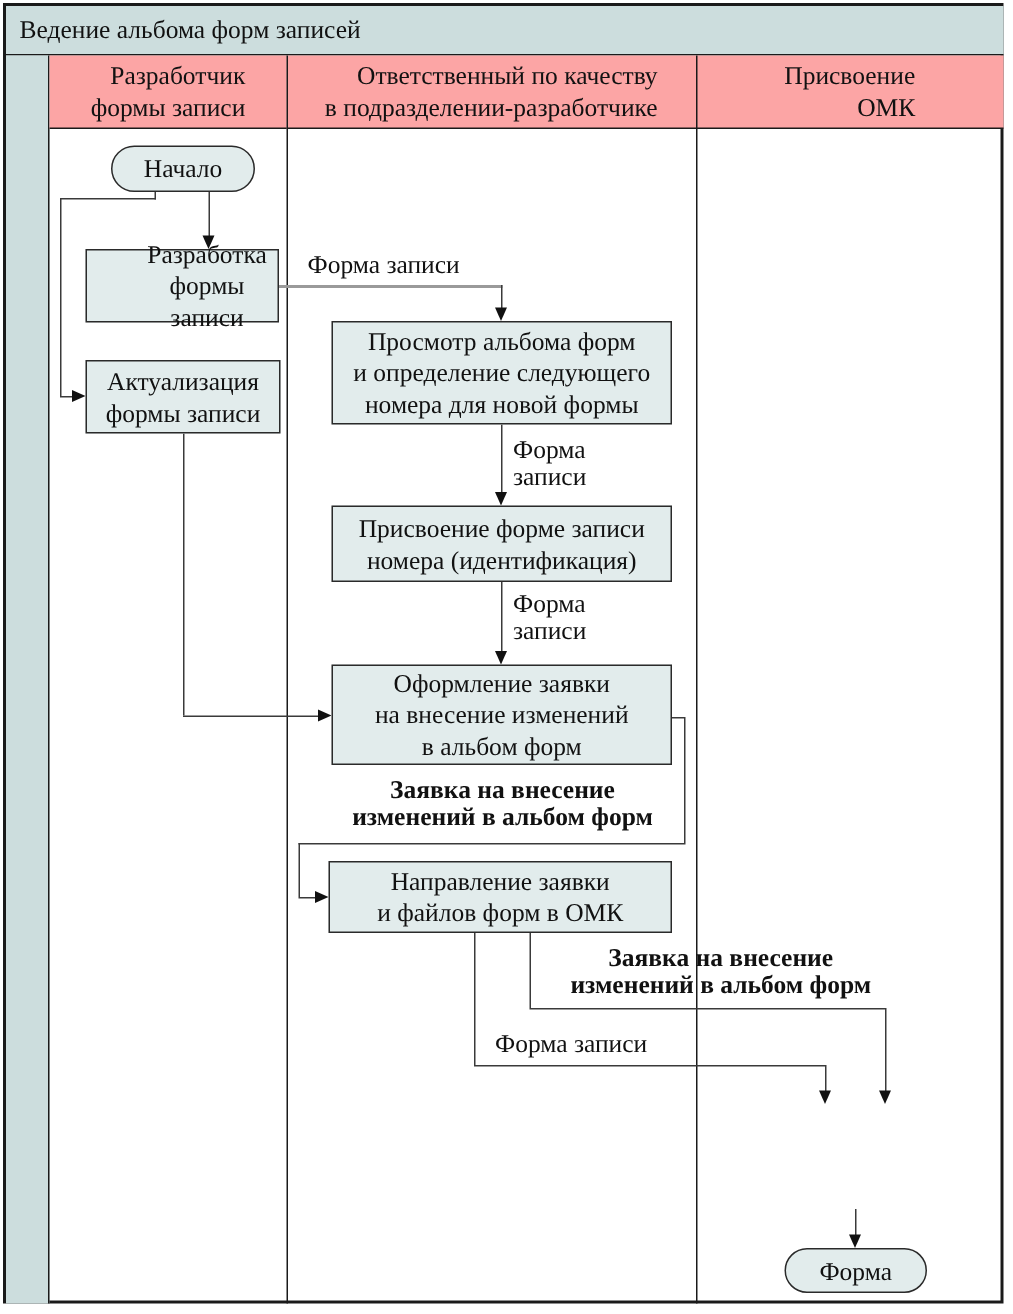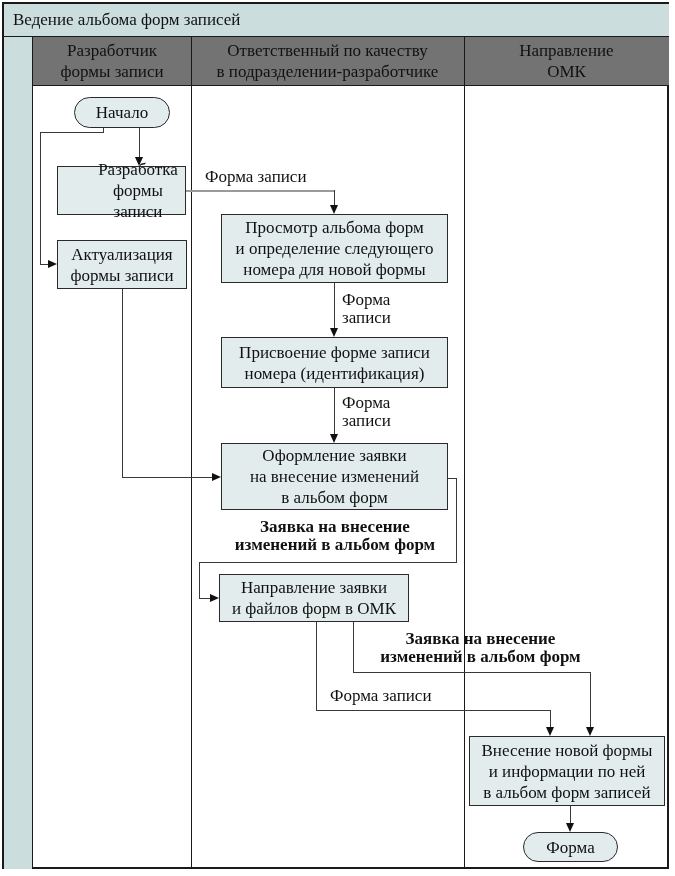--- a/index.html
+++ b/index.html
@@ -35,27 +35,27 @@
     position: absolute;
     left: 4px; top: 37px;
     width: 29px; height: 832px;
     background: #ccdddd;
     border-right: 1px solid #1a1a1a;
     box-sizing: border-box;
   }
   .lane-header {
     position: absolute;
     top: 37px; height: 49px;
-    background: #737373;
+    background: #fca5a5;
     border-bottom: 1px solid #1a1a1a;
     box-sizing: border-box;
     display: flex;
     align-items: center;
     justify-content: center;
-    text-align: center;
+    text-align: right;
     font-size: 17px;
     line-height: 21px;
     white-space: pre-line;
   }
   .lane-divider {
     position: absolute;
     top: 37px; height: 832px;
     width: 1px;
     background: #1a1a1a;
   }
@@ -98,21 +98,21 @@
   <div class="titlebar">
     <span>Ведение альбома форм записей</span>
   </div>
 
   <div class="leftstrip"></div>
 
   <div class="lane-header" style="left:33px; width:158px;">Разработчик
 формы записи</div>
   <div class="lane-header" style="left:191px; width:273px;">Ответственный по качеству
 в подразделении-разработчике</div>
-  <div class="lane-header" style="left:464px; width:205px;">Направление
+  <div class="lane-header" style="left:464px; width:205px;">Присвоение
 ОМК</div>
 
   <div class="lane-divider" style="left:191px;"></div>
   <div class="lane-divider" style="left:464px;"></div>
 
   <div>
     <div class="seg" style="left:139px; top:128px; width:1px; height:31px;"></div>
     <div class="arr arr-d" style="left:135px; top:157px;"></div>
   </div>
 
@@ -186,26 +186,23 @@
 и определение следующего
 номера для новой формы</div>
 
   <div class="node" style="left:221px; top:337px; width:227px; height:51px;">Присвоение форме записи
 номера (идентификация)</div>
 
   <div class="node" style="left:221px; top:443px; width:227px; height:67px;">Оформление заявки
 на внесение изменений
 в альбом форм</div>
 
-  <div class="node" style="left:219px; top:574px; width:190px; height:48px;">Направление заявки
+  <div class="node" style="left:219px; top:574px; width:229px; height:48px;">Направление заявки
 и файлов форм в ОМК</div>
 
-  <div class="node" style="left:469px; top:736px; width:196px; height:70px;">Внесение новой формы
-и информации по ней
-в альбом форм записей</div>
 
   <div class="node oval" style="left:523px; top:832px; width:95px; height:30px;">Форма</div>
 
   <div class="flow-label" style="left:205px; top:168px;">Форма записи</div>
 
   <div class="flow-label" style="left:342px; top:291px;">Форма
 записи</div>
 
   <div class="flow-label" style="left:342px; top:394px;">Форма
 записи</div>

